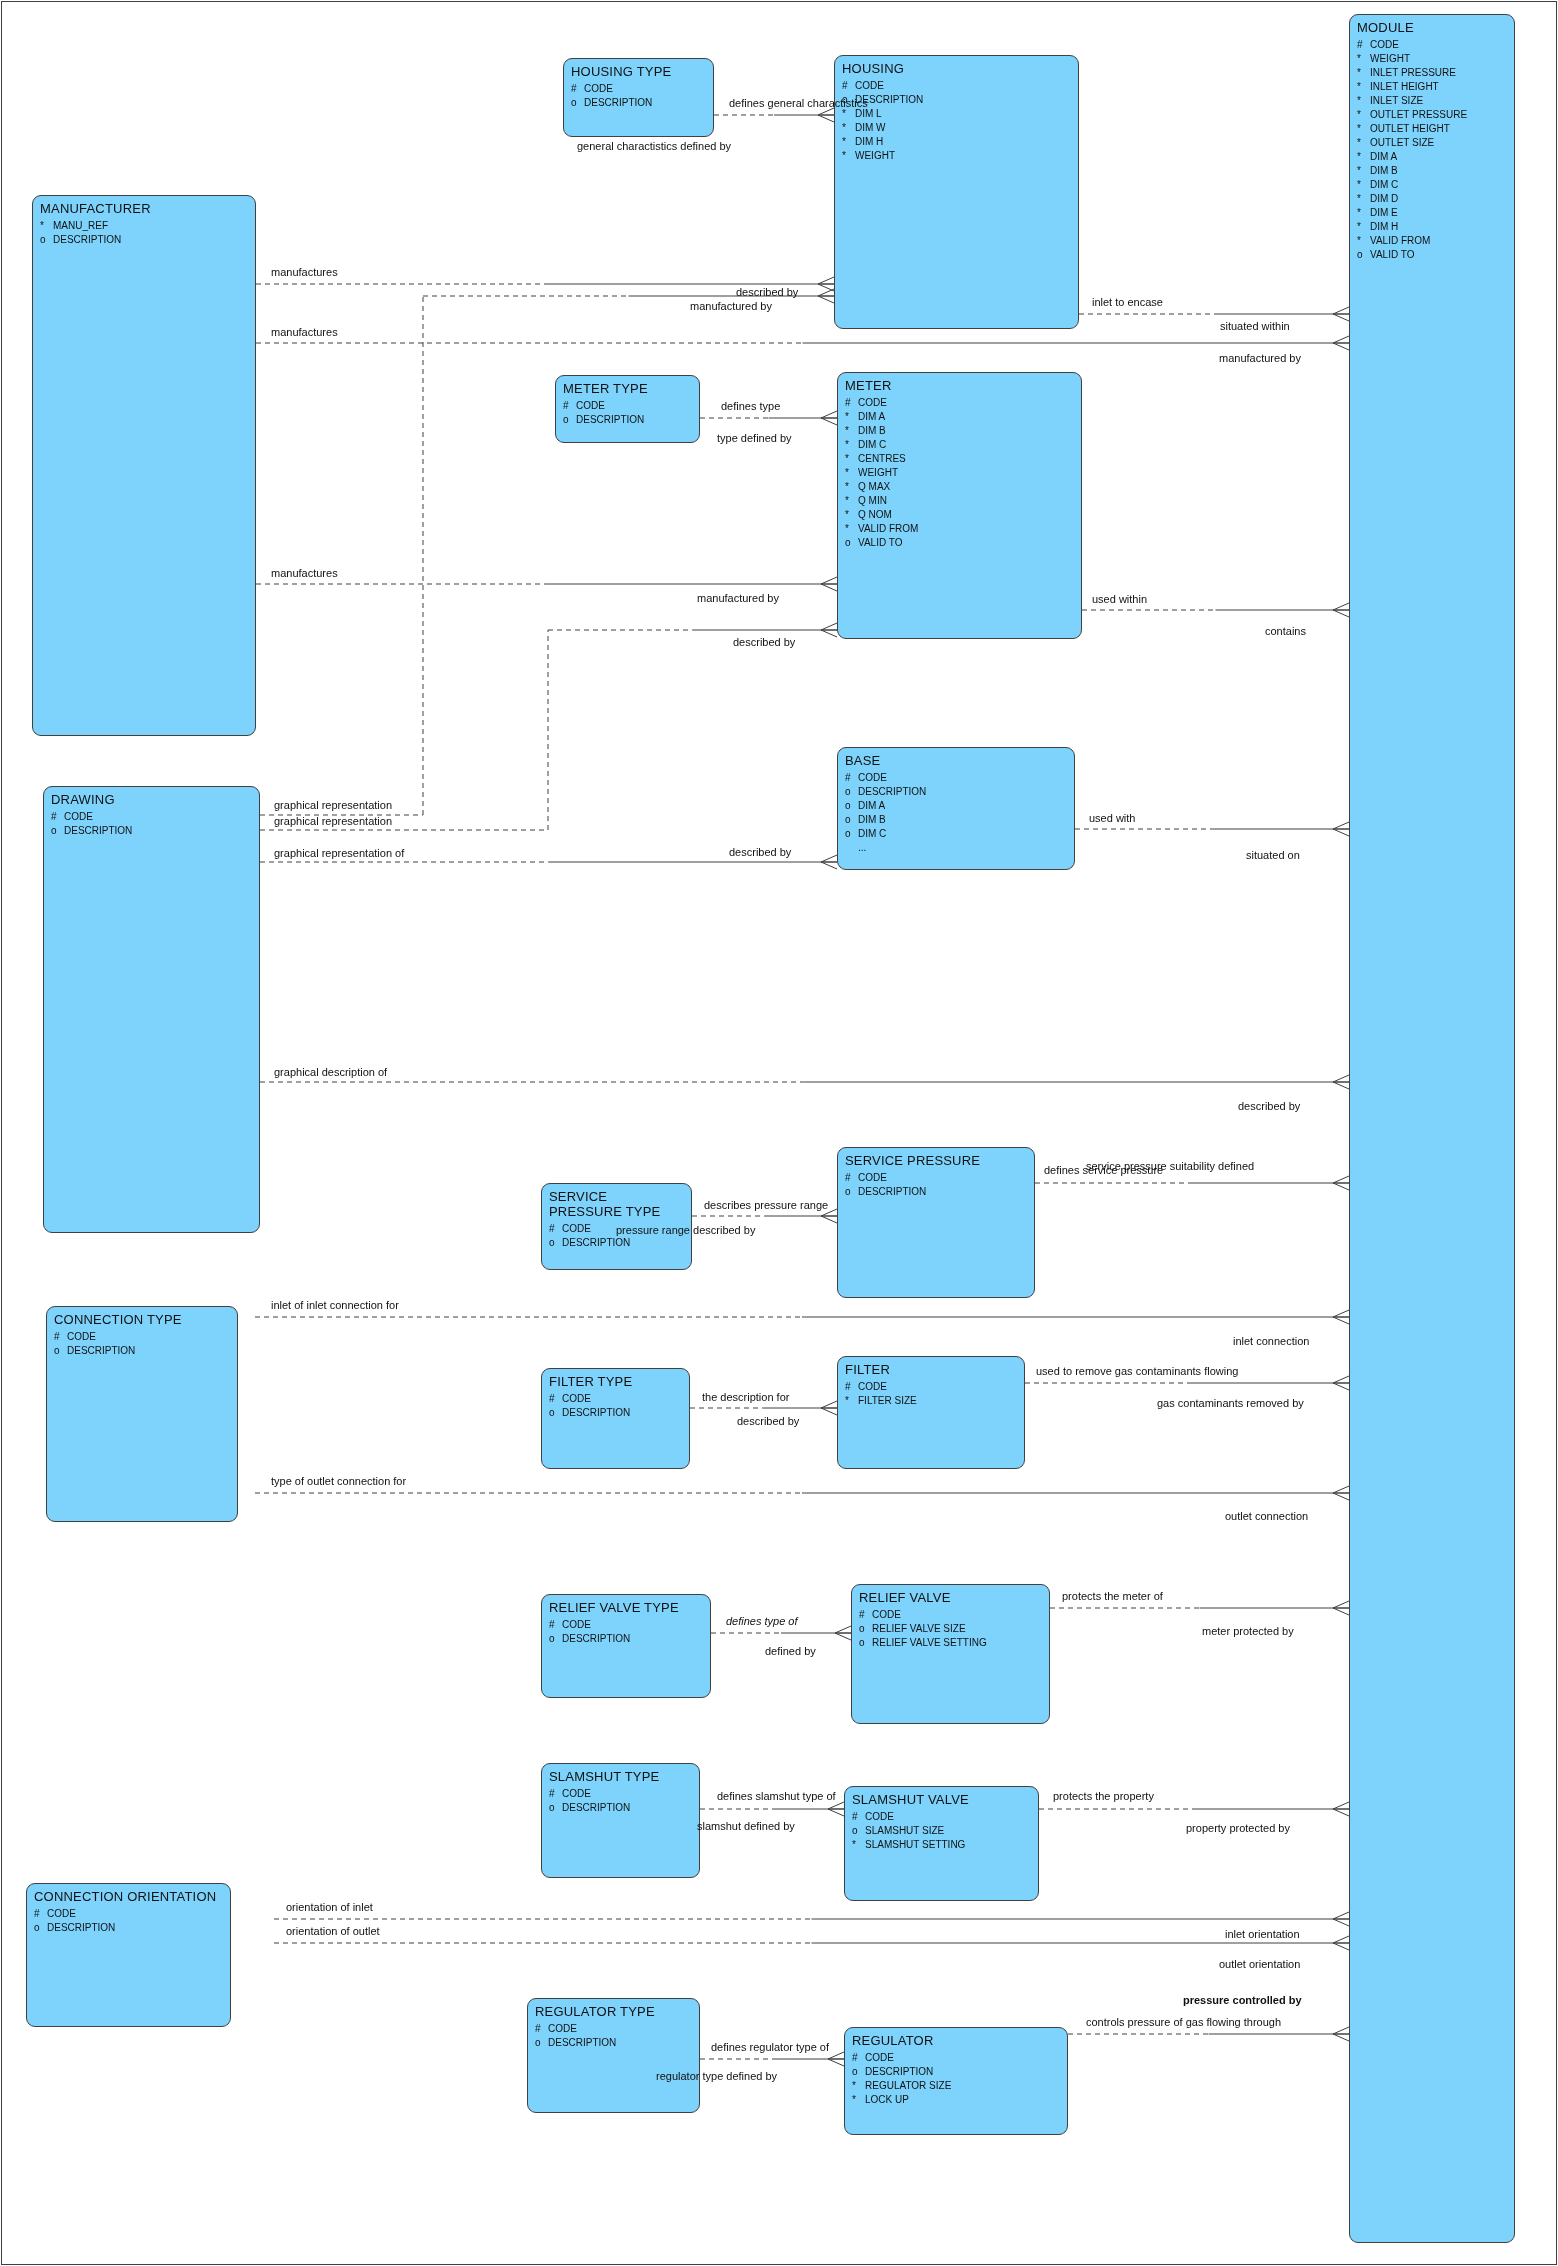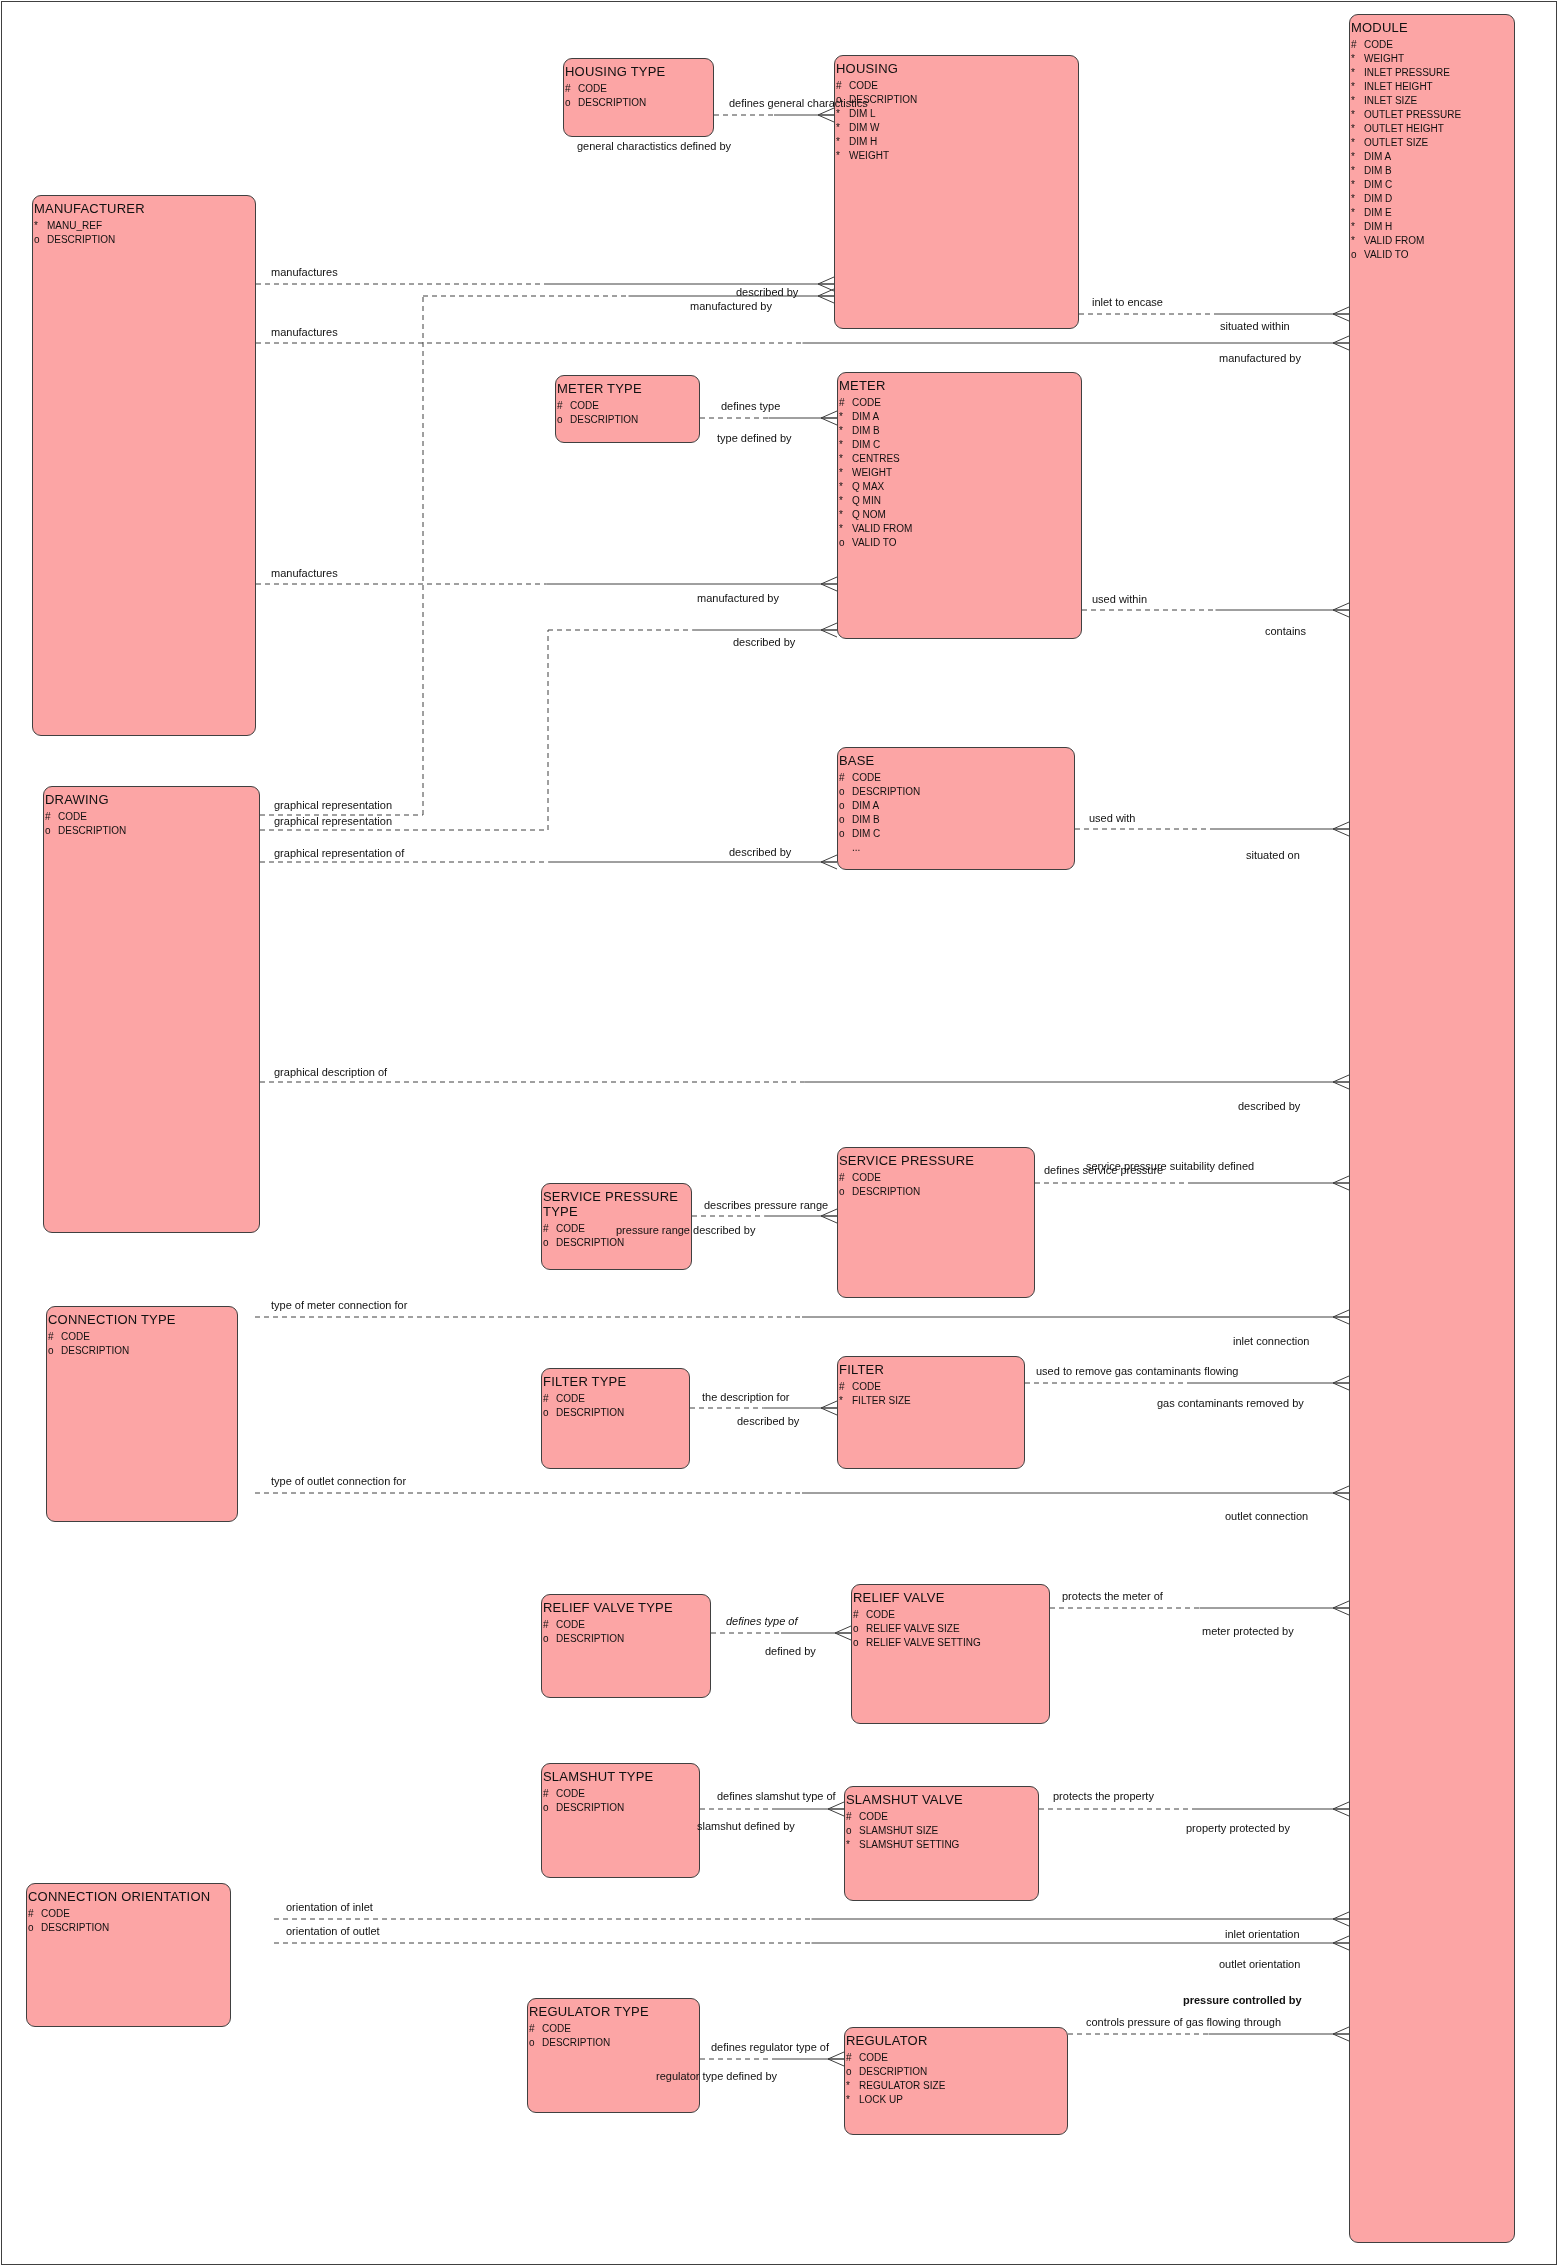--- a/index.html
+++ b/index.html
@@ -9,25 +9,25 @@
     height:2266px;
     background:#ffffff;
     font-family:"Liberation Sans",sans-serif;
     overflow:hidden;
   }
   #lines-svg{position:absolute;left:0;top:0;width:1558px;height:2266px;}
   #lines-svg line{stroke:#404040;stroke-width:1;}
   #lines-svg rect{stroke:#404040;stroke-width:1;fill:none;}
   .entity{
     position:absolute;
-    background:#fca5a5;
+    background:#7dd3fc;
     border:1px solid #404040;
     border-radius:9px;
     box-sizing:border-box;
-    padding:5px 1px;
+    padding:5px 7px;
     overflow:hidden;
   }
   .entity-title{
     font-size:13px;
     color:#111;
     letter-spacing:.2px;
     margin-bottom:3px;
     line-height:15px;
   }
   .attr{
@@ -568,21 +568,21 @@
     <div class="rel-label" style="left: 274px; top: 847px;">graphical representation of</div>
     <div class="rel-label" style="left: 729px; top: 846px;">described by</div>
     <div class="rel-label" style="left: 1089px; top: 812px;">used with</div>
     <div class="rel-label" style="left: 1246px; top: 849px;">situated on</div>
     <div class="rel-label" style="left: 274px; top: 1066px;">graphical description of</div>
     <div class="rel-label" style="left: 1238px; top: 1100px;">described by</div>
     <div class="rel-label" style="left: 1044px; top: 1164px;">defines service pressure</div>
     <div class="rel-label" style="left: 1086px; top: 1160px;">service pressure suitability defined</div>
     <div class="rel-label" style="left: 704px; top: 1199px;">describes pressure range</div>
     <div class="rel-label" style="left: 616px; top: 1224px;">pressure range described by</div>
-    <div class="rel-label" style="left: 271px; top: 1299px;">type of meter connection for</div>
+    <div class="rel-label" style="left: 271px; top: 1299px;">inlet of inlet connection for</div>
     <div class="rel-label" style="left: 1233px; top: 1335px;">inlet connection</div>
     <div class="rel-label" style="left: 1036px; top: 1365px;">used to remove gas contaminants flowing</div>
     <div class="rel-label" style="left: 702px; top: 1391px;">the description for</div>
     <div class="rel-label" style="left: 1129px; top: 1397px; margin-left: 28px;">gas contaminants removed by</div>
     <div class="rel-label" style="left: 737px; top: 1415px;">described by</div>
     <div class="rel-label" style="left: 271px; top: 1475px;">type of outlet connection for</div>
     <div class="rel-label" style="left: 1225px; top: 1510px;">outlet connection</div>
     <div class="rel-label" style="left: 726px; top: 1615px; font-style: italic;">defines type of</div>
     <div class="rel-label" style="left: 1062px; top: 1590px;">protects the meter of</div>
     <div class="rel-label" style="left: 1202px; top: 1625px;">meter protected by</div>

